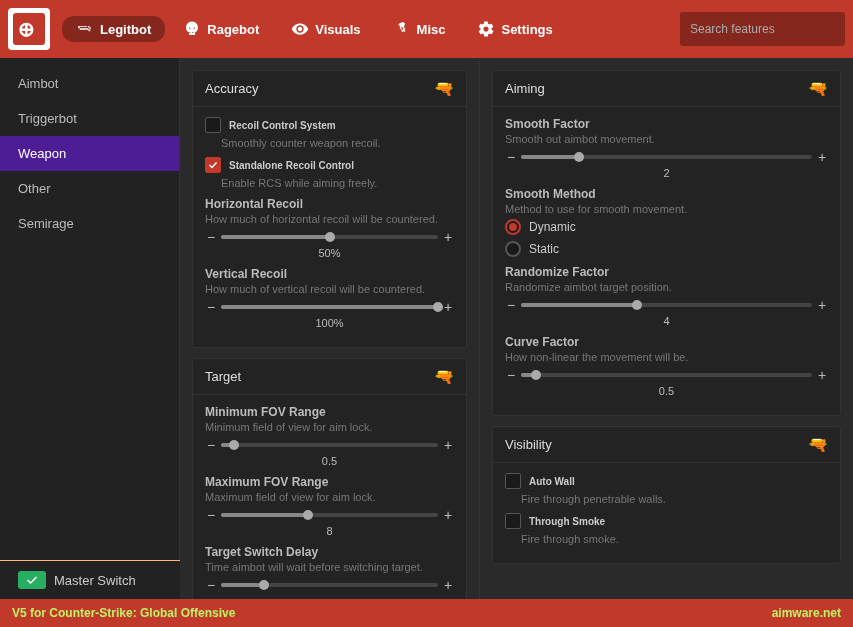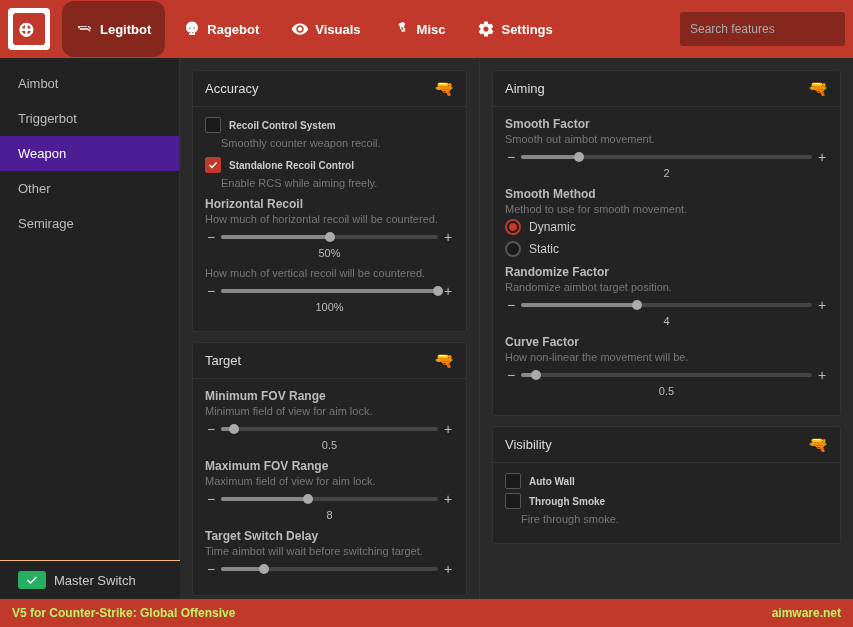--- a/index.html
+++ b/index.html
@@ -24,21 +24,21 @@
     }
     .logo svg { width: 32px; height: 32px; }
     .nav-tab {
       display: flex; align-items: center; gap: 6px;
       padding: 6px 14px;
       color: #fff;
       font-size: 13px;
       font-weight: bold;
       cursor: pointer;
       border-radius: 12px;
-      height: 56px;
+      height: 26px;
     }
     .nav-tab.active { background: rgba(0,0,0,0.3); }
     .nav-tab svg { width: 18px; height: 18px; fill: #fff; }
     .search-box {
       margin-left: auto;
       background: rgba(0,0,0,0.3);
       border: none;
       border-radius: 3px;
       padding: 10px 10px;
       color: #ccc;
@@ -329,20 +329,21 @@
               <div class="slider-bar">
                 <div class="slider-fill" style="width: 50%"></div>
                 <div class="slider-thumb" style="left: 50%"></div>
               </div>
               <span class="slider-plus">+</span>
             </div>
             <div class="slider-value">50%</div>
           </div>
 
           <div class="slider-row">
+            <div class="slider-label">Vertical Recoil</div>
             <div class="slider-sub">How much of vertical recoil will be countered.</div>
             <div class="slider-track">
               <span class="slider-minus">−</span>
               <div class="slider-bar">
                 <div class="slider-fill" style="width: 100%"></div>
                 <div class="slider-thumb" style="left: 100%"></div>
               </div>
               <span class="slider-plus">+</span>
             </div>
             <div class="slider-value">100%</div>
@@ -472,20 +473,21 @@
         <div class="section-header">
           <span>Visibility</span>
           <span class="gun-icon">🔫</span>
         </div>
         <div class="section-body">
 
           <div class="check-row">
             <div class="checkbox"></div>
             <span class="check-label">Auto Wall</span>
           </div>
+          <div class="sub-text">Fire through penetrable walls.</div>
 
           <div class="check-row">
             <div class="checkbox"></div>
             <span class="check-label">Through Smoke</span>
           </div>
           <div class="sub-text">Fire through smoke.</div>
         </div>
       </div>
 
     </div>

